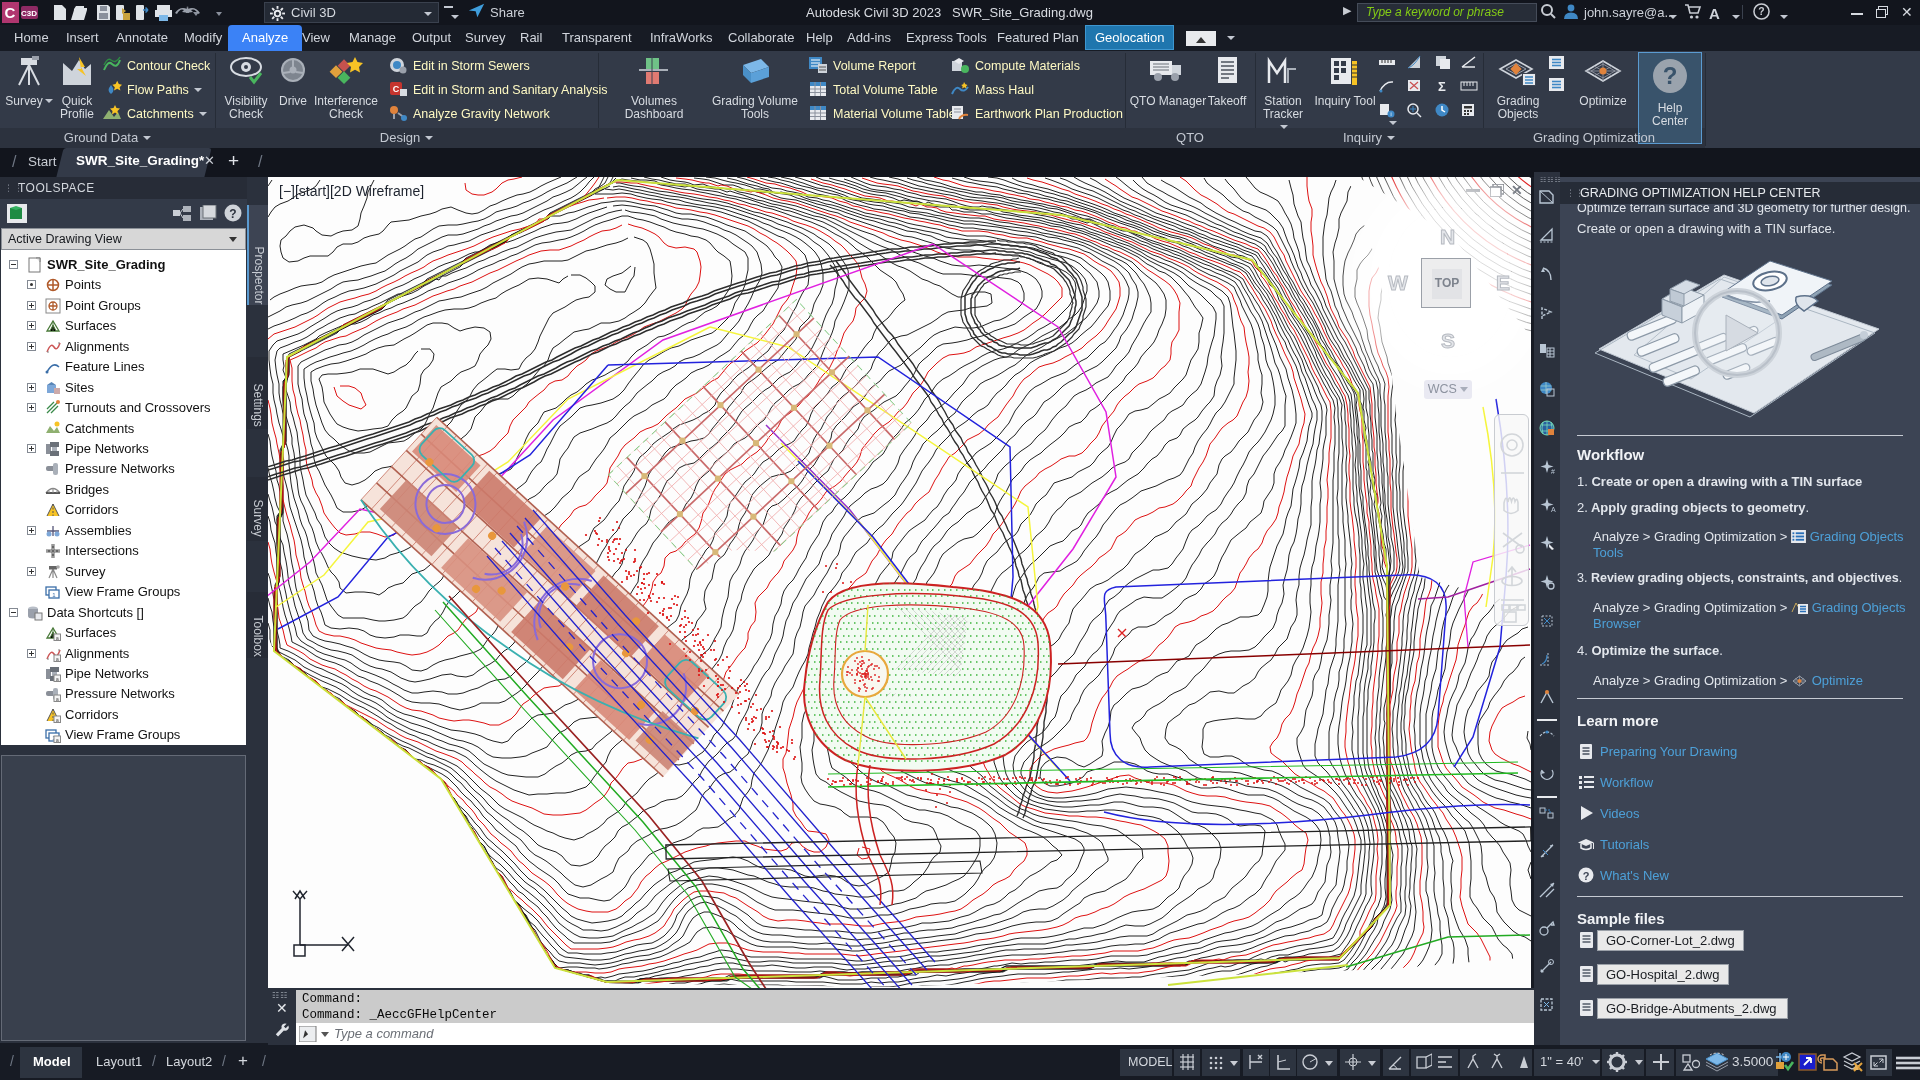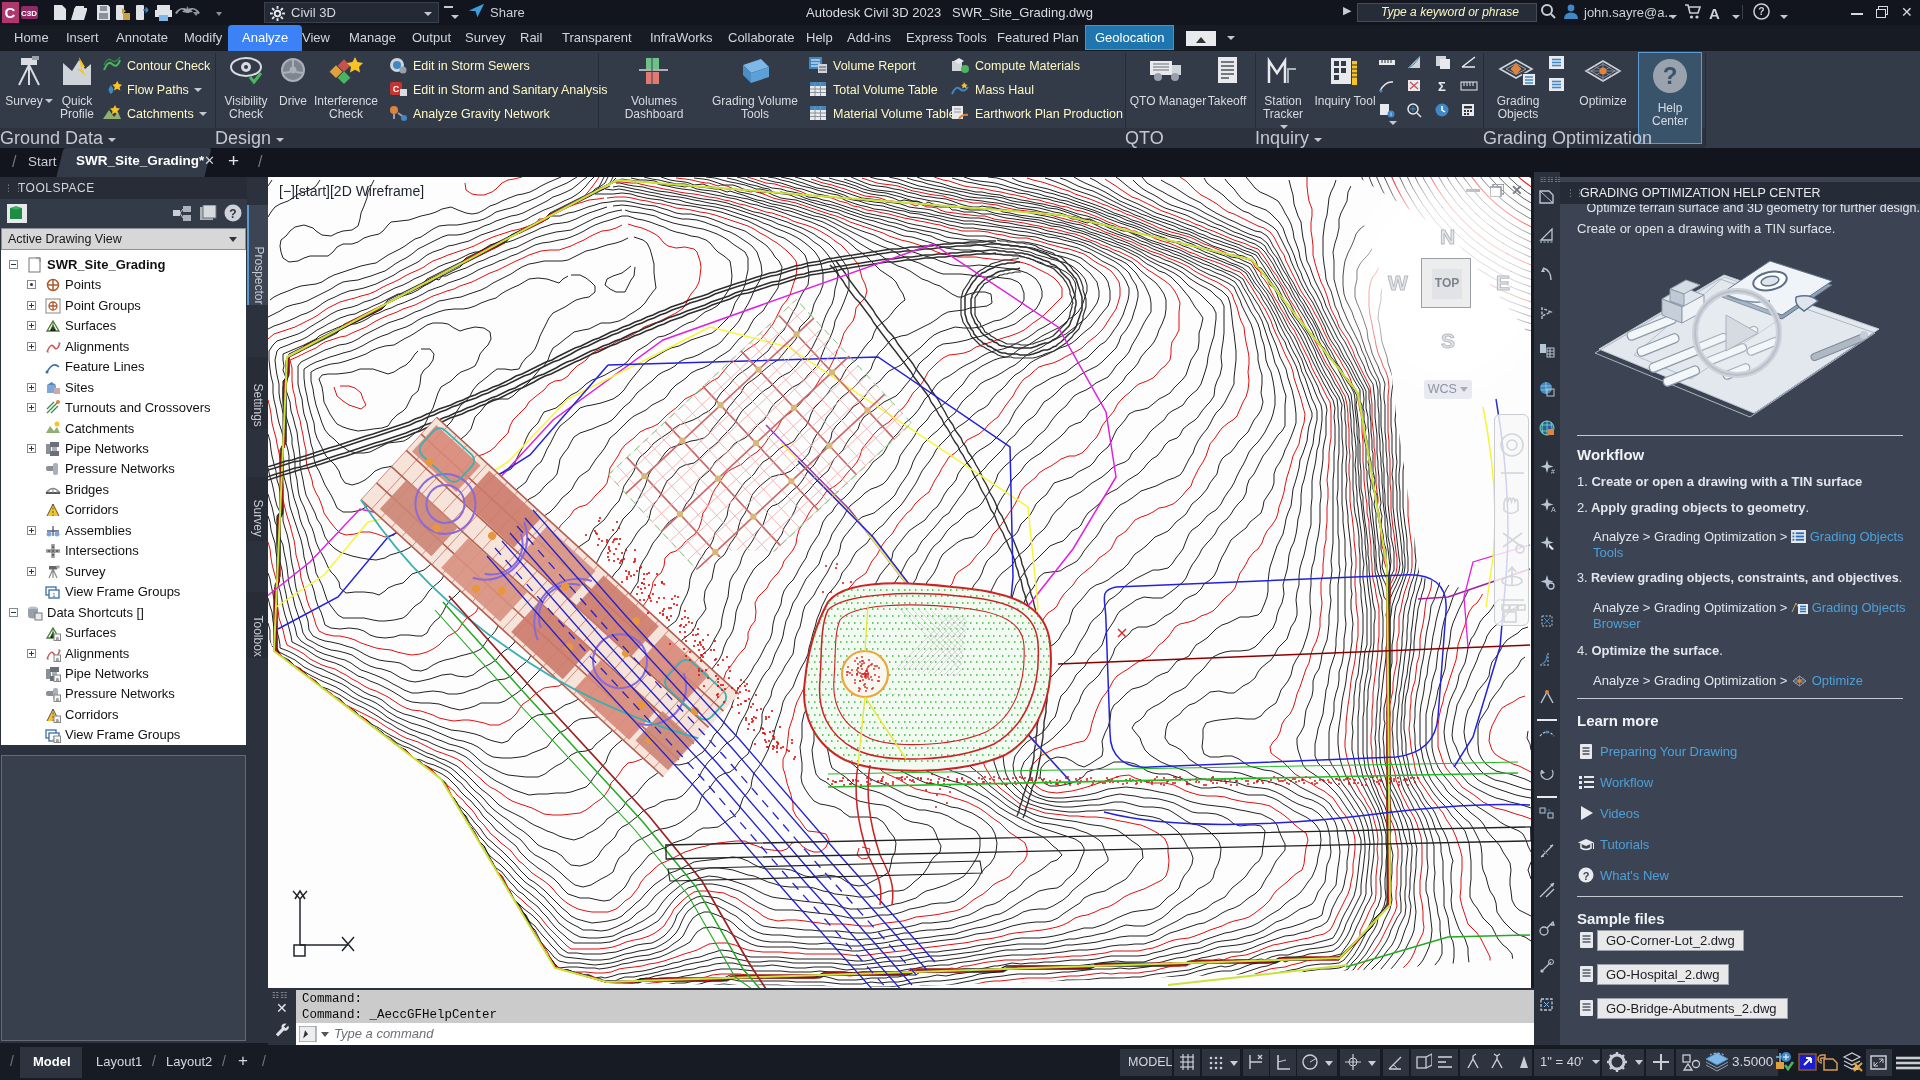--- a/index.html
+++ b/index.html
@@ -4,32 +4,32 @@
 <style>
 * { margin:0; padding:0; box-sizing:border-box; }
 html,body { width:1920px; height:1080px; overflow:hidden; background:#171b24; font-family:"Liberation Sans", sans-serif; }
 #app { position:relative; width:1920px; height:1080px; }
 
 
 #titlebar { position:absolute; left:0; top:0; width:1920px; height:25px; background:#12151d; color:#cdd1d8; }
 #titlebar .t { position:absolute; top:5px; font-size:13px; }
 .qicon { position:absolute; top:3px; width:20px; height:18px; }
 #wsbox { position:absolute; left:264px; top:2px; width:175px; height:21px; background:#242a35; border:1px solid #3a414e; color:#d6dae0; font-size:13px; line-height:19px; padding-left:26px; }
-#searchbox { position:absolute; left:1357px; top:3px; width:180px; height:19px; background:#272d38; border:1px solid #454c59; color:#fef9c3; font-size:12px; font-style:italic; line-height:17px; padding-left:23px; }
+#searchbox { position:absolute; left:1357px; top:3px; width:180px; height:19px; background:#272d38; border:1px solid #454c59; color:#84cc16; font-size:12px; font-style:italic; line-height:17px; padding-left:8px; }
 
 
 #menurow { position:absolute; left:0; top:25px; width:1920px; height:26px; background:#171b24; }
 .mtab { position:absolute; top:0; height:26px; line-height:26px; color:#d2d6dd; font-size:13px; }
 .mtab.active { background:#3b82f6; color:#fff; padding:0 14px; border-radius:4px 4px 0 0; }
 .mtab.geo { background:#1f76ae; border:1px solid #3e97d0; color:#fff; padding:0 9px; height:25px; line-height:24px; }
 
 
 #ribbon { position:absolute; left:0; top:51px; width:1920px; height:97px; background:#333a48; }
 #ribbon .sep { position:absolute; top:2px; width:1px; height:93px; background:#262c37; }
-.plabel { z-index:3; position:absolute; top:77px; height:20px; line-height:20px; font-size:18px; color:#c3c8d1; text-align:left; }
+.plabel { z-index:3; position:absolute; top:77px; height:20px; line-height:20px; font-size:13px; color:#c3c8d1; text-align:center; }
 .rbtn-big { position:absolute; top:4px; text-align:center; color:#d8dce2; font-size:12px; line-height:13px; }
 .rbtn-big .ric { margin:0 auto 3px; }
 .rrow { position:absolute; height:24px; color:#fef9c3; font-size:12.5px; line-height:24px; white-space:nowrap; }
 .rrow svg, .rrow .ricon { vertical-align:-4px; margin-right:5px; }
 .caret { display:inline-block; width:0; height:0; border-left:4px solid transparent; border-right:4px solid transparent; border-top:4px solid #c3c8d1; margin-left:5px; vertical-align:2px; }
 .helpbox { z-index:0; position:absolute; left:1638px; top:1px; width:64px; height:92px; background:#39536b; border:1px solid #5b9bd1; text-align:center; color:#e2e6ea; font-size:12px; }
 
 
 #filetabs { position:absolute; left:0; top:148px; width:1920px; height:29px; background:#12151d; color:#c8ccd3; }
 #drawtab { position:absolute; left:60px; top:0; width:148px; height:29px; background:#333a48; transform:skewX(-14deg); border-radius:3px 3px 0 0; }
@@ -1970,21 +1970,21 @@
           <circle cx="13" cy="4" r="2.5" fill="none" stroke="#b9c6d4"></circle>
         </svg></div>
       <div style="position:absolute; left:4px; top:824px;"><svg width="18" height="18" viewBox="0 0 18 18">
           <rect x="3" y="3" width="11" height="11" fill="none" stroke="#b9c6d4" stroke-width="1.3" stroke-dasharray="3 1.5"></rect>
           <path d="M6 11 l5 -5 m-5 0 l5 5" stroke="#7db8e8"></path>
         </svg></div>
     </div>
 
   <div id="helppanel">
       <div id="hp-head"><span style="position:absolute;left:6px;top:0;color:#8a909c;font-size:9px;">⋮⋮</span>GRADING OPTIMIZATION HELP CENTER</div>
-      <div class="hp-txt" style="top:27px; width:343px; overflow:hidden; height:14px; white-space:nowrap; font-size:12.5px;text-align:right;"><span style="position:relative; top:-3px;">Optimize terrain surface and 3D geometry for further design.</span></div>
+      <div class="hp-txt" style="top:27px; width:343px; overflow:hidden; height:14px; white-space:nowrap; font-size:12.5px;"><span style="position:relative; top:-3px;">Optimize terrain surface and 3D geometry for further design.</span></div>
       <div class="hp-txt" style="top:44px;">Create or open a drawing with a TIN surface.</div>
       <svg style="position:absolute; left:14px; top:60px;" width="330" height="186" viewBox="0 0 330 186">
 <g>
 <path d="M25 112 L150 38 L305 92 L180 176 Z" fill="#e3e8ee" stroke="#c2cad4" stroke-width="1"></path>
 <path d="M25 112 L150 38 L305 92 L180 176 Z" fill="none" stroke="#aab6c2" stroke-width="1" transform="translate(-4,4)"></path>
 <path d="M150 40 L228 67 L117 142 L60 118 Z" fill="none" stroke="#b6c0cb" stroke-width="1"></path>
 <g fill="#f4f7fa" stroke="#8d9aa8" stroke-width="1.3">
 <rect x="52" y="96" width="52" height="9" rx="4" transform="rotate(-22 52 96)"></rect>
 <rect x="62" y="112" width="44" height="9" rx="4" transform="rotate(-22 62 112)"></rect>
 <rect x="74" y="128" width="56" height="9" rx="4" transform="rotate(-22 74 128)"></rect>

